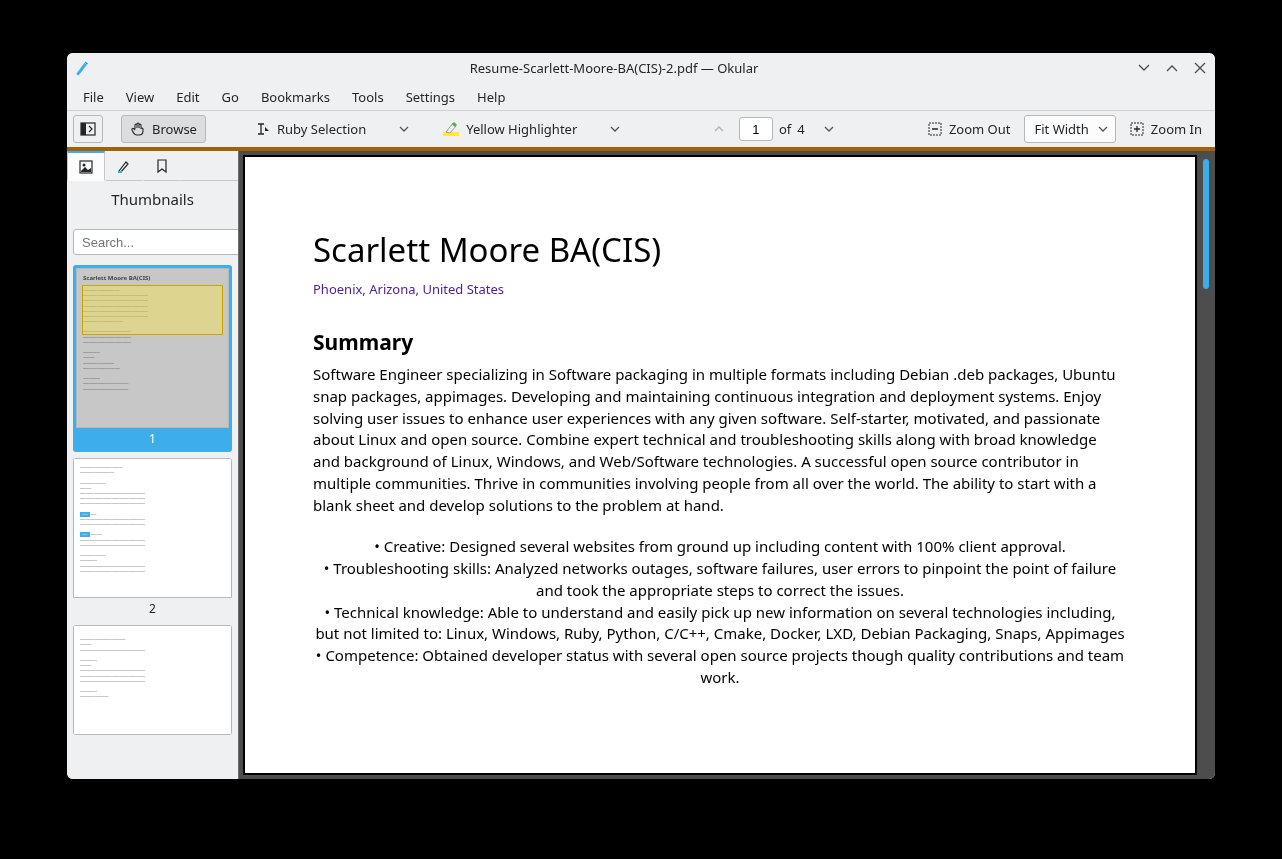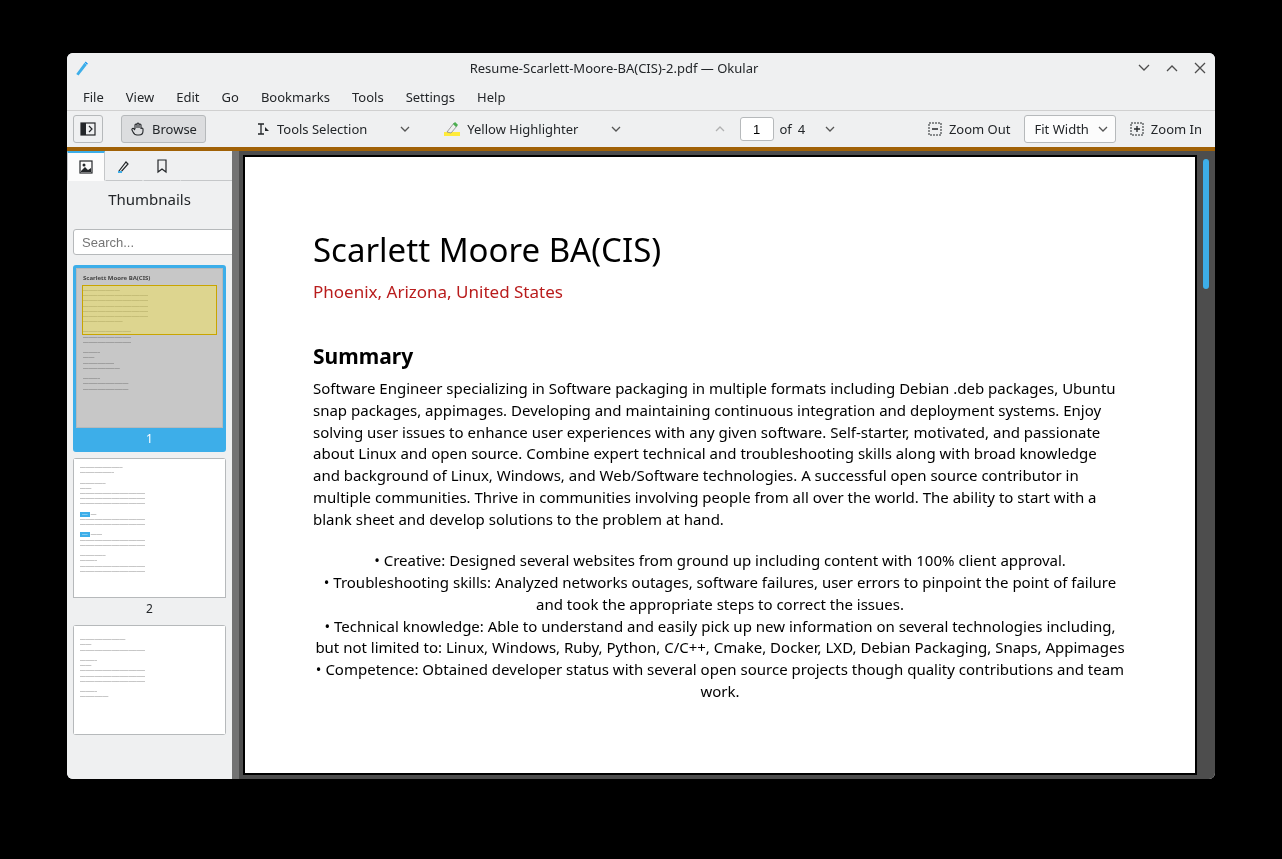--- a/index.html
+++ b/index.html
@@ -120,21 +120,21 @@
     gap: 8px;
     cursor: pointer;
   }
   .main {
     flex: 1;
     display: flex;
     overflow: hidden;
   }
   .side-panel {
     width: 172px;
-    border-right: 7px solid #737373;
+    border-right: 1px solid #737373;
     background: #eff0f1;
     display: flex;
     flex-direction: column;
     overflow:hidden;
     justify-content:space-between;
   }
   .side-tabs {
     height: 30px;
     display: flex;
   }
@@ -233,23 +233,23 @@
     background:#3daee9;
     border-radius:3px;
   }
   .doc h1 {
     font-size: 33px;
     font-weight: 400;
     margin-bottom: 8px;
     color:#000;
   }
   .doc .loc {
-    font-size: 17px;
-    margin-bottom: 39px;
-    color:#b91c1c;
+    font-size: 13px;
+    margin-bottom: 30px;
+    color:#4c1d95;
   }
   .doc .contact {
     padding-left: 38px;
     margin-bottom: 28px;
   }
   .doc .contact div {
     font-size: 15px;
     margin-bottom: 10px;
   }
   .doc .contact .link { color:#0f6fb5; }
@@ -330,21 +330,21 @@
           <path d="M5 8 V4 a1 1 0 0 1 2 0 V7 M7 7 V3 a1 1 0 0 1 2 0 V7 M9 7 V4 a1 1 0 0 1 2 0 V8 M11 8 a1 1 0 0 1 2 0 v2 c0 3 -2 4 -4 4 h-2 c-2 0 -3 -1 -4 -3 l-1 -2 a1 1 0 0 1 2 -1 l1 1" fill="none" stroke="#232629" stroke-width="1.1"></path>
         </svg>
       <span>Browse</span>
     </div>
     <div class="toolbar-sep"></div>
     <div class="toolbar-btn flat">
       <svg width="16" height="16" viewBox="0 0 16 16">
           <path d="M3 3 h6 M6 3 v10 M3 13 h6" stroke="#232629" stroke-width="1.3" fill="none"></path>
           <path d="M10 6 L14 10 L10 10 Z" fill="#232629"></path>
         </svg>
-      <span>Tools Selection</span>
+      <span>Ruby Selection</span>
     </div>
     <div class="toolbar-btn flat iconbtn">
       <svg class="icon-chevron" viewBox="0 0 12 12">
           <path d="M2 4 L6 8 L10 4" fill="none" stroke="#555" stroke-width="1.3"></path>
         </svg>
     </div>
     <div class="toolbar-btn flat">
       <svg width="18" height="18" viewBox="0 0 18 18">
           <rect x="1" y="12" width="16" height="4" fill="#ffeb3b"></rect>
           <path d="M4 12 L11 3 L14 6 L8 13 Z" fill="#f0f0f0" stroke="#888" stroke-width="0.8"></path>

